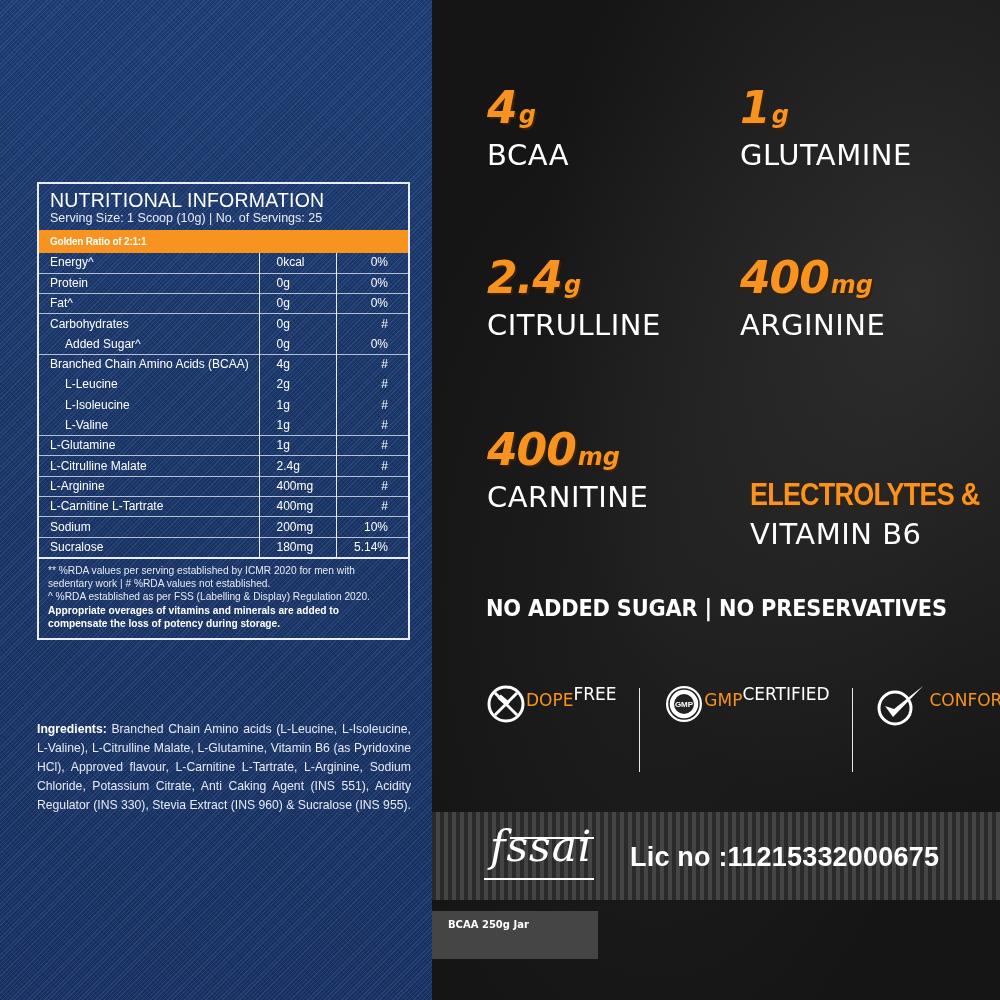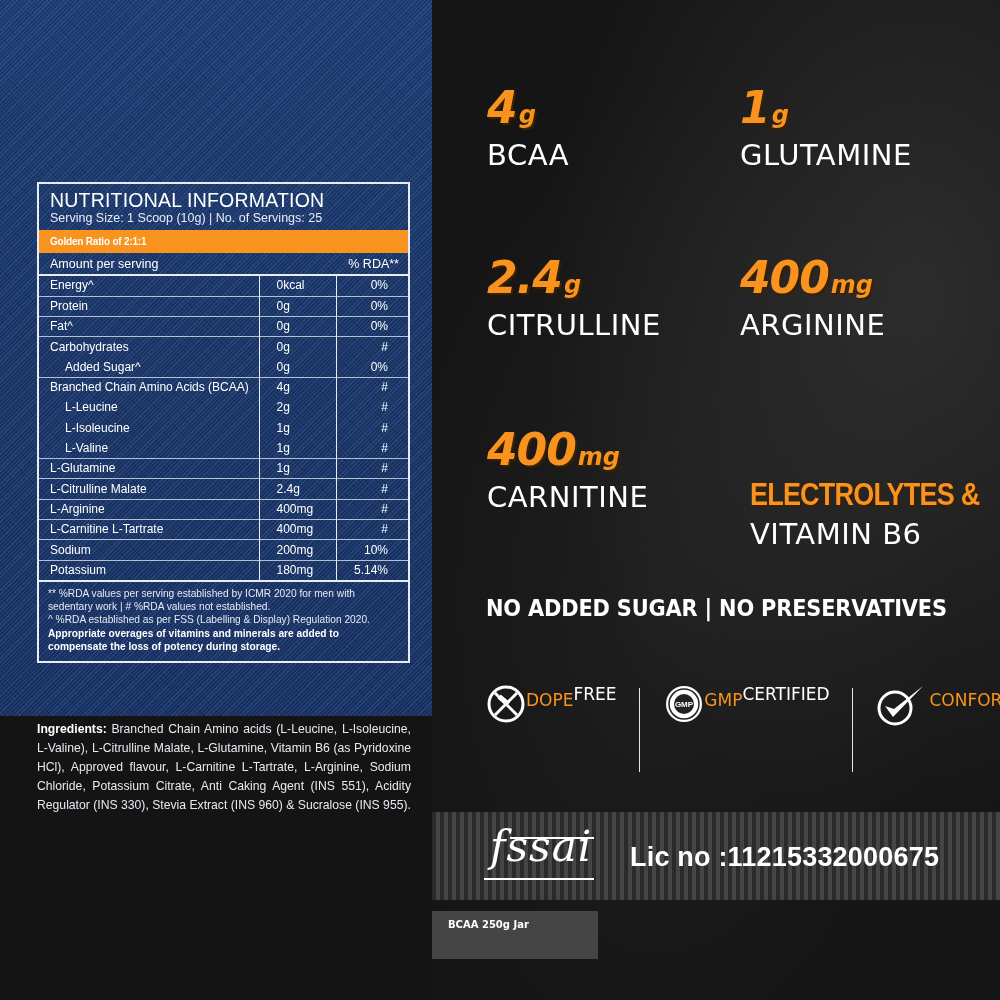--- a/index.html
+++ b/index.html
@@ -1,21 +1,21 @@
 <!DOCTYPE html>
 <html><head>
 <meta charset="utf-8">
 <style>
   * { box-sizing: border-box; margin: 0; padding: 0; }
   html, body { width: 1000px; height: 1000px; overflow: hidden; }
   body { position: relative; font-family: "Liberation Sans", sans-serif; background: #141414; }
 
   
   .denim {
-    position: absolute; left: 0; top: 0; width: 432px; height: 716px;
+    position: absolute; left: 0; top: 0; width: 432px; height: 1000px;
     background-color: #1b3769;
     background-image:
       repeating-linear-gradient(135deg, rgba(120,160,230,0.16) 0px, rgba(120,160,230,0.16) 1px, transparent 1px, transparent 3px),
       repeating-linear-gradient(45deg, rgba(0,0,0,0.12) 0px, rgba(0,0,0,0.12) 1px, transparent 1px, transparent 4px),
       linear-gradient(180deg, #1e3c72 0%, #1a3566 50%, #193263 100%);
   }
 
   .nut-box {
     position: absolute; left: 37px; top: 182px; width: 373px;
     border: 2px solid #e7ecf5; color: #ffffff;
@@ -89,24 +89,20 @@
   .jar-label { position: absolute; left: 432px; top: 911px; width: 166px; height: 48px; background: #454545; color: #ffffff; font-size: 10px; font-weight: bold; padding: 8px 0 0 16px; font-family: "DejaVu Sans", sans-serif; }
 </style>
 </head>
 <body>
 
 <div class="denim">
   <div class="nut-box">
     <div class="nut-title">NUTRITIONAL INFORMATION</div>
     <div class="nut-serving">Serving Size: 1 Scoop (10g) | No. of Servings: 25</div>
     <div class="golden">Golden Ratio of 2:1:1</div>
-    <div class="amount-row">
-      <span>Amount per serving</span>
-      <span>% RDA**</span>
-    </div>
     <table class="nut">
       <tbody>
         <tr class="">
           <td class="n">Energy^</td>
           <td class="v">0kcal</td>
           <td class="r">0%</td>
         </tr>
         <tr class="sep">
           <td class="n">Protein</td>
           <td class="v">0g</td>
@@ -166,21 +162,21 @@
           <td class="n">L-Carnitine L-Tartrate</td>
           <td class="v">400mg</td>
           <td class="r">#</td>
         </tr>
         <tr class="sep">
           <td class="n">Sodium</td>
           <td class="v">200mg</td>
           <td class="r">10%</td>
         </tr>
         <tr class="sep last">
-          <td class="n">Potassium</td>
+          <td class="n">Sucralose</td>
           <td class="v">180mg</td>
           <td class="r">5.14%</td>
         </tr>
       </tbody>
     </table>
     <div class="footnotes">
       <div>** %RDA values per serving established by ICMR 2020 for men with sedentary work  | # %RDA values not established.</div>
       <div>^ %RDA established as per FSS (Labelling &amp; Display) Regulation 2020.</div>
       <div><b>Appropriate overages of vitamins and minerals are added to compensate the loss of potency during storage.</b></div>
     </div>

